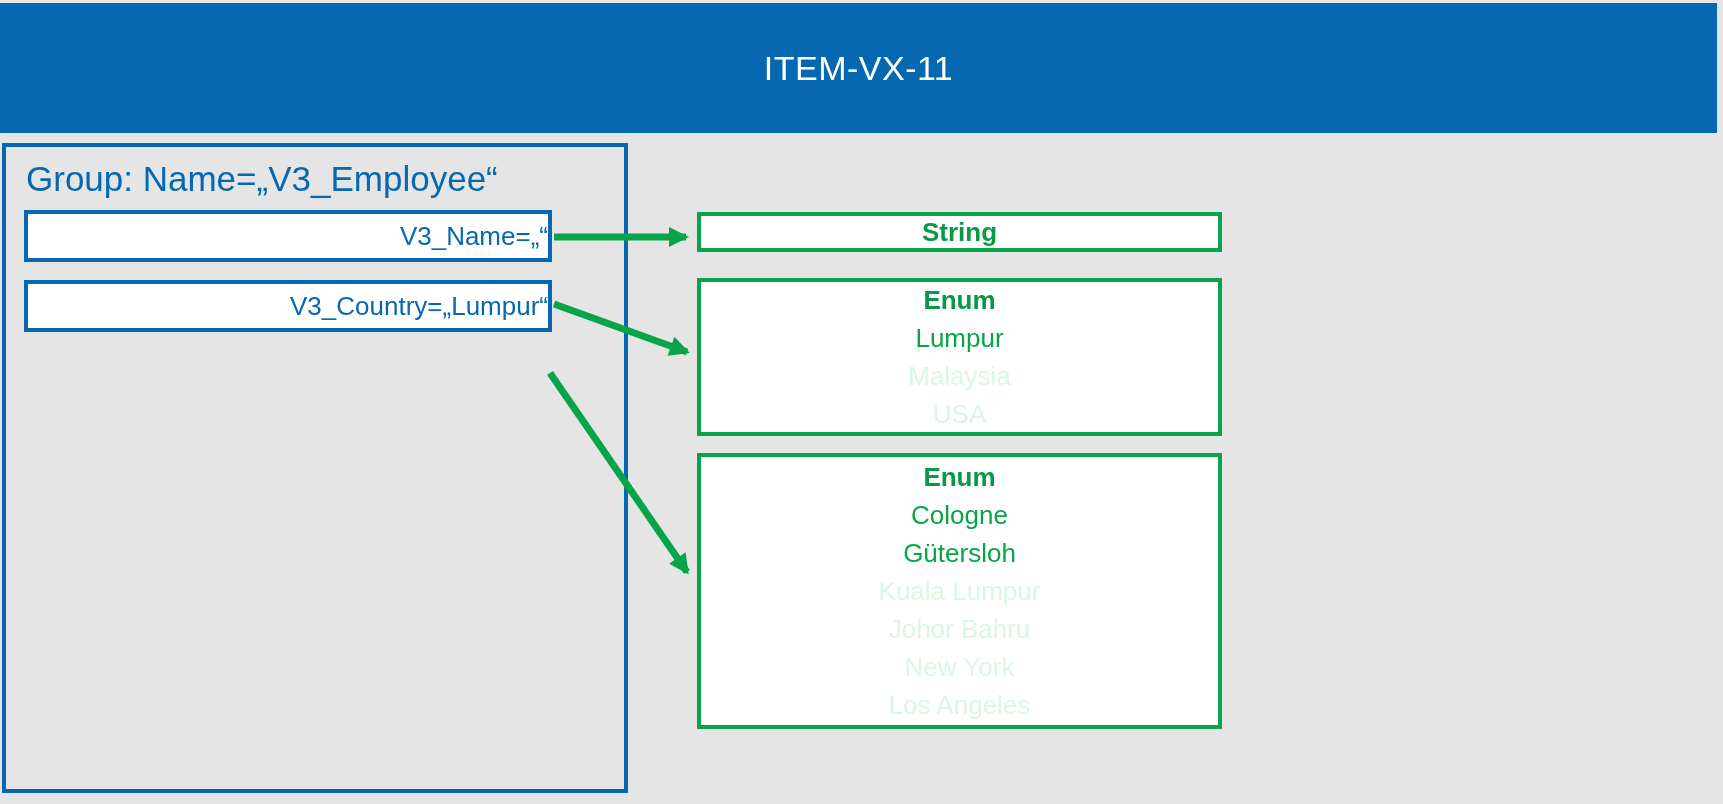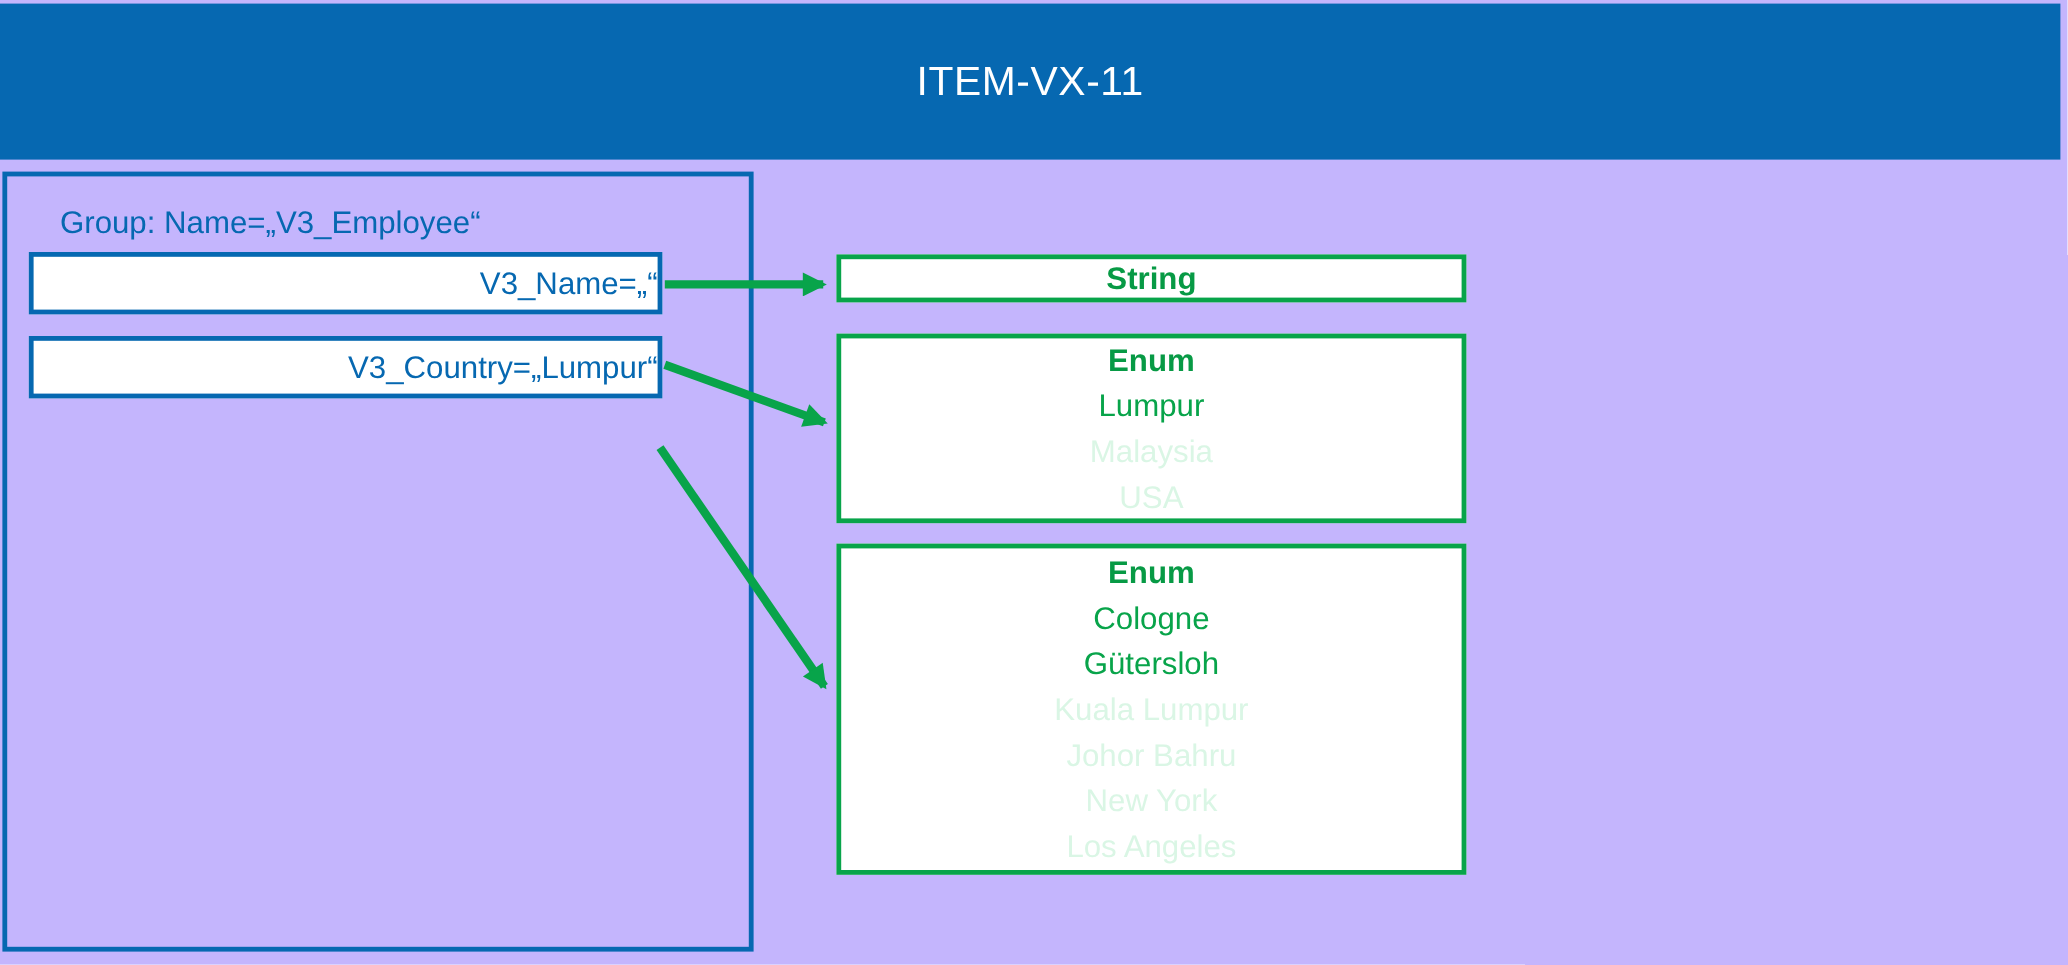--- a/index.html
+++ b/index.html
@@ -1,20 +1,20 @@
 <!DOCTYPE html>
 <html><head>
 <meta charset="utf-8">
 <style>
   html,body { margin:0; padding:0; background:#ffffff; }
   .canvas {
     position: relative;
     width: 1723px;
     height: 804px;
-    background: #c4b5fd;
+    background: #e5e5e5;
     font-family: "Liberation Sans", sans-serif;
     overflow: hidden;
   }
 
   
   .topbar {
     position: absolute;
     left: 0; top: 3px;
     width: 1717px; height: 130px;
     background: #0668b1;
@@ -31,25 +31,24 @@
   
   .group-box {
     position: absolute;
     left: 2px; top: 143px;
     width: 626px; height: 650px;
     border: 4px solid #0668b1;
     box-sizing: border-box;
   }
   .group-label {
     position: absolute;
-    left: 20px; top: 23px;
+    left: 20px; top: 12px;
     color: #0668b1;
-    font-size: 26px;
+    font-size: 35px;
     white-space: nowrap;
-    margin-left: 24px;
   }
 
   
   .field {
     position: absolute;
     left: 18px;
     width: 528px; height: 52px;
     border: 4px solid #0668b1;
     box-sizing: border-box;
     display: flex;

